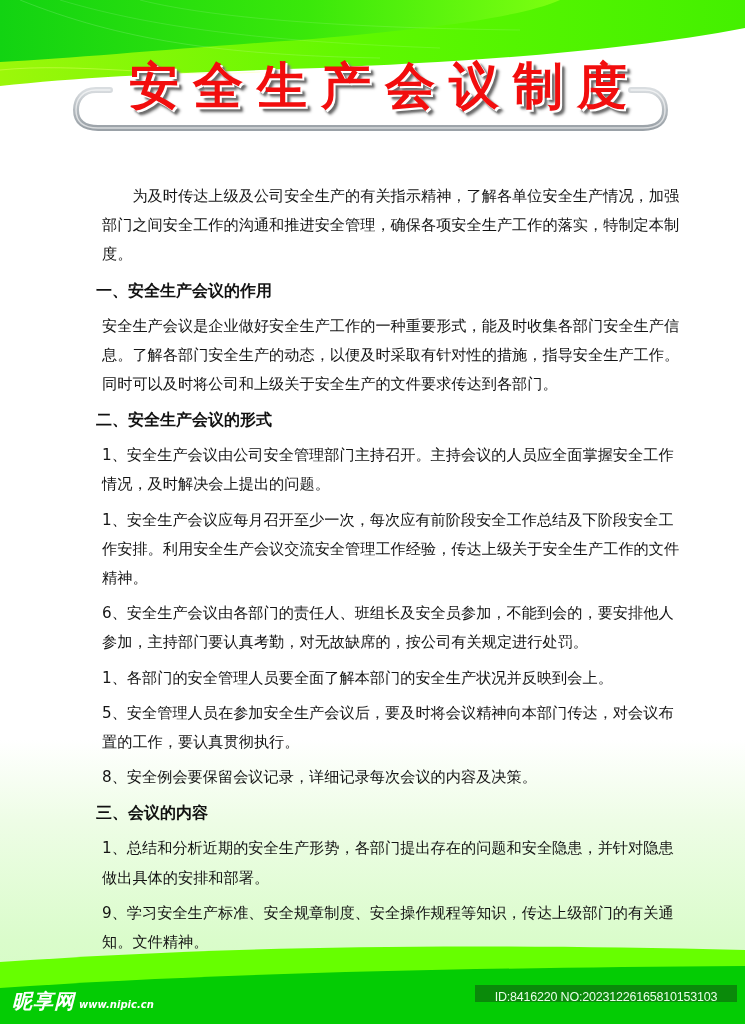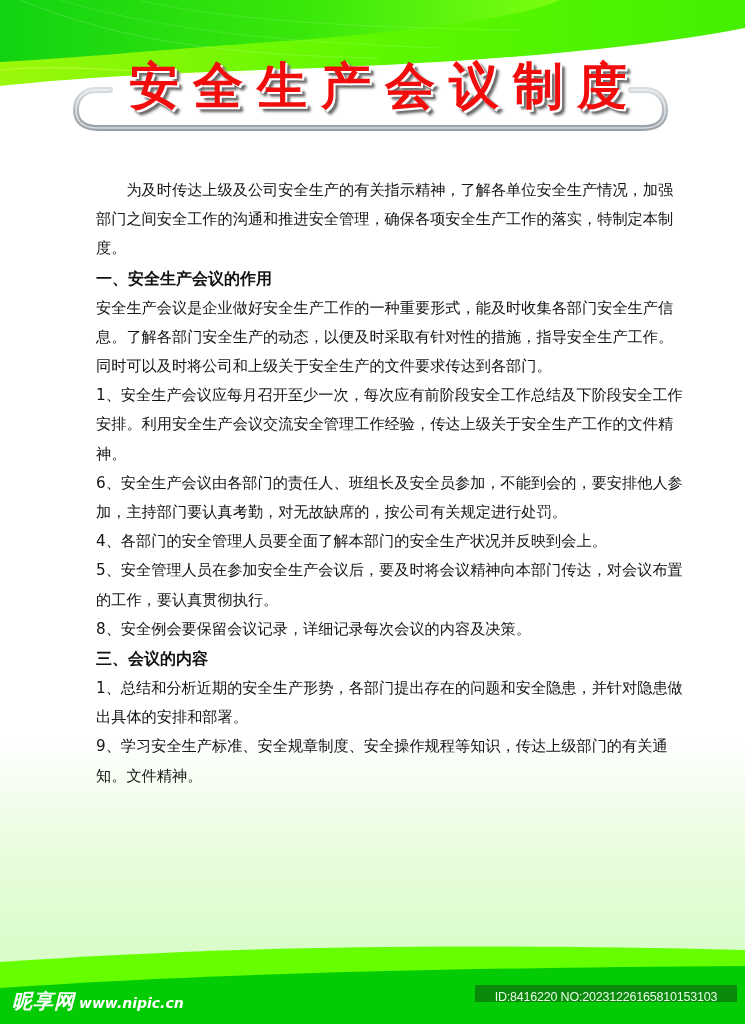--- a/index.html
+++ b/index.html
@@ -50,21 +50,21 @@
     .content {
       position: absolute;
       left: 96px;
       top: 176px;
       width: 590px;
       font-size: 15.2px;
       line-height: 29.2px;
       color: #141414;
     }
     .content p {
-      margin: 0;
+      margin: 6px;
     }
     .content .intro {
       text-indent: 2em;
     }
     .content h2 {
       margin: 0;
       font-size: 16px;
       font-weight: bold;
       line-height: 30px;
       color: #111;
@@ -81,21 +81,21 @@
       position: absolute;
       left: 12px; top: 988px;
       font-family: "DejaVu Sans", sans-serif;
       font-weight: bold;
       font-style: italic;
       color: #ffffff;
       font-size: 20px;
       letter-spacing: 1px;
     }
     .watermark-url {
-      font-size: 14px;
+      font-size: 10px;
       font-weight: bold;
       font-style: italic;
       margin-left: 4px;
       letter-spacing: 0;
     }
     .watermark-id {
       position: absolute;
       left: 475px; top: 985px;
       width: 262px; height: 17px;
       background: #0a8a0a;
@@ -150,23 +150,25 @@
   </svg>
 </div>
 <div class="title-text">安全生产会议制度</div>
 
 <div class="content">
   <p class="intro">为及时传达上级及公司安全生产的有关指示精神，了解各单位安全生产情况，加强部门之间安全工作的沟通和推进安全管理，确保各项安全生产工作的落实，特制定本制度。</p>
 
   <h2>一、安全生产会议的作用</h2>
   <p>安全生产会议是企业做好安全生产工作的一种重要形式，能及时收集各部门安全生产信息。了解各部门安全生产的动态，以便及时采取有针对性的措施，指导安全生产工作。同时可以及时将公司和上级关于安全生产的文件要求传达到各部门。</p>
 
+  <h2>二、安全生产会议的形式</h2>
+  <p>1、安全生产会议由公司安全管理部门主持召开。主持会议的人员应全面掌握安全工作情况，及时解决会上提出的问题。</p>
   <p>1、安全生产会议应每月召开至少一次，每次应有前阶段安全工作总结及下阶段安全工作安排。利用安全生产会议交流安全管理工作经验，传达上级关于安全生产工作的文件精神。</p>
   <p>6、安全生产会议由各部门的责任人、班组长及安全员参加，不能到会的，要安排他人参加，主持部门要认真考勤，对无故缺席的，按公司有关规定进行处罚。</p>
-  <p>4、各部门的安全管理人员要全面了解本部门的安全生产状况并反映到会上。</p>
+  <p>1、各部门的安全管理人员要全面了解本部门的安全生产状况并反映到会上。</p>
   <p>5、安全管理人员在参加安全生产会议后，要及时将会议精神向本部门传达，对会议布置的工作，要认真贯彻执行。</p>
   <p>8、安全例会要保留会议记录，详细记录每次会议的内容及决策。</p>
 
   <h2>三、会议的内容</h2>
   <p>1、总结和分析近期的安全生产形势，各部门提出存在的问题和安全隐患，并针对隐患做出具体的安排和部署。</p>
   <p>9、学习安全生产标准、安全规章制度、安全操作规程等知识，传达上级部门的有关通知。文件精神。</p>
 </div>
 
 <div class="bottom-banner">
   <svg width="745" height="84" viewBox="0 0 745 84">

